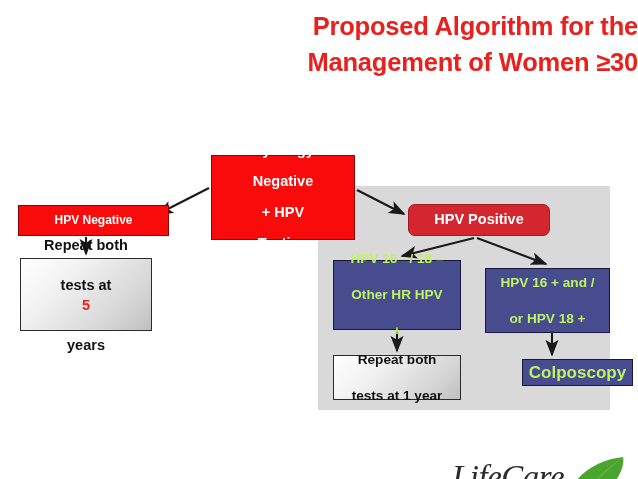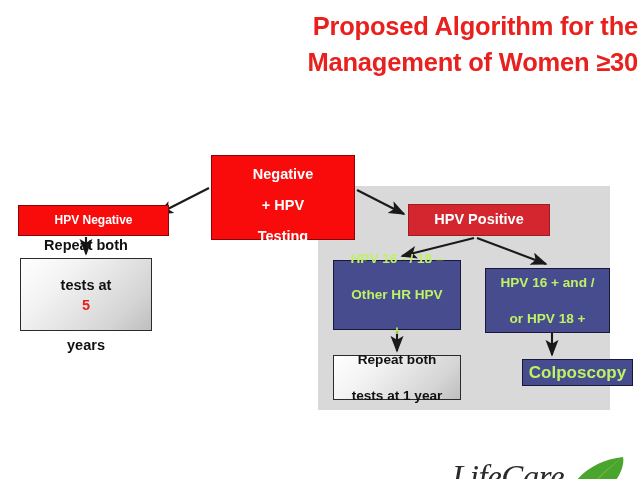--- a/index.html
+++ b/index.html
@@ -73,21 +73,21 @@
     background: linear-gradient(135deg, #FFFFFF 0%, #F2F2F2 32%, #D4D4D4 78%, #BFBFBF 100%);
     color: #111111;
     border: 1px solid #2b2b2b;
   }
   .graybox .accent { color: #E8201E; }
 
   
   #node-cytology   { left: 211px; top: 155px; width: 144px; height: 85px; font-size: 14.5px; }
   #node-hpv-neg    { left: 18px;  top: 205px; width: 151px; height: 31px; font-size: 12px; }
   #node-repeat5    { left: 20px;  top: 258px; width: 132px; height: 73px; font-size: 14.5px; line-height: 20px; }
-  #node-hpv-pos    { left: 408px; top: 204px; width: 142px; height: 32px; font-size: 14.5px; }
+  #node-hpv-pos    { left: 408px; top: 204px; width: 142px; height: 32px; font-size: 14.5px; border-radius: 7px; }
   #node-hr-hpv     { left: 333px; top: 260px; width: 128px; height: 70px; font-size: 13.6px; line-height: 18px; }
   #node-1618pos    { left: 485px; top: 268px; width: 125px; height: 65px; font-size: 13.6px; line-height: 18px; }
   #node-repeat1    { left: 333px; top: 355px; width: 128px; height: 45px; font-size: 13.6px; line-height: 18px; }
   #node-colpo      { left: 522px; top: 359px; width: 111px; height: 27px; font-size: 17px; }
 
   
   #arrows {
     position: absolute;
     left: 0;
     top: 0;
@@ -171,21 +171,21 @@
 
     <line x1="477" y1="238" x2="546" y2="264" stroke="#1a1a1a" stroke-width="2.1" marker-end="url(#ah)"></line>
 
     <line x1="397" y1="331" x2="397" y2="351" stroke="#1a1a1a" stroke-width="2.1" marker-end="url(#ah)"></line>
 
     <line x1="552" y1="320" x2="552" y2="355" stroke="#1a1a1a" stroke-width="2.1" marker-end="url(#ah)"></line>
   </svg>
 
   <div class="node red-bright" id="node-cytology">
     <span>
-      <br>
+      <span>Cytology</span><br>
       <span>Negative</span><br>
       <span>+ HPV</span><br>
       <span>Testing</span>
     </span>
   </div>
 
   <div class="node red-bright" id="node-hpv-neg">
     <span>HPV Negative</span>
   </div>
 

